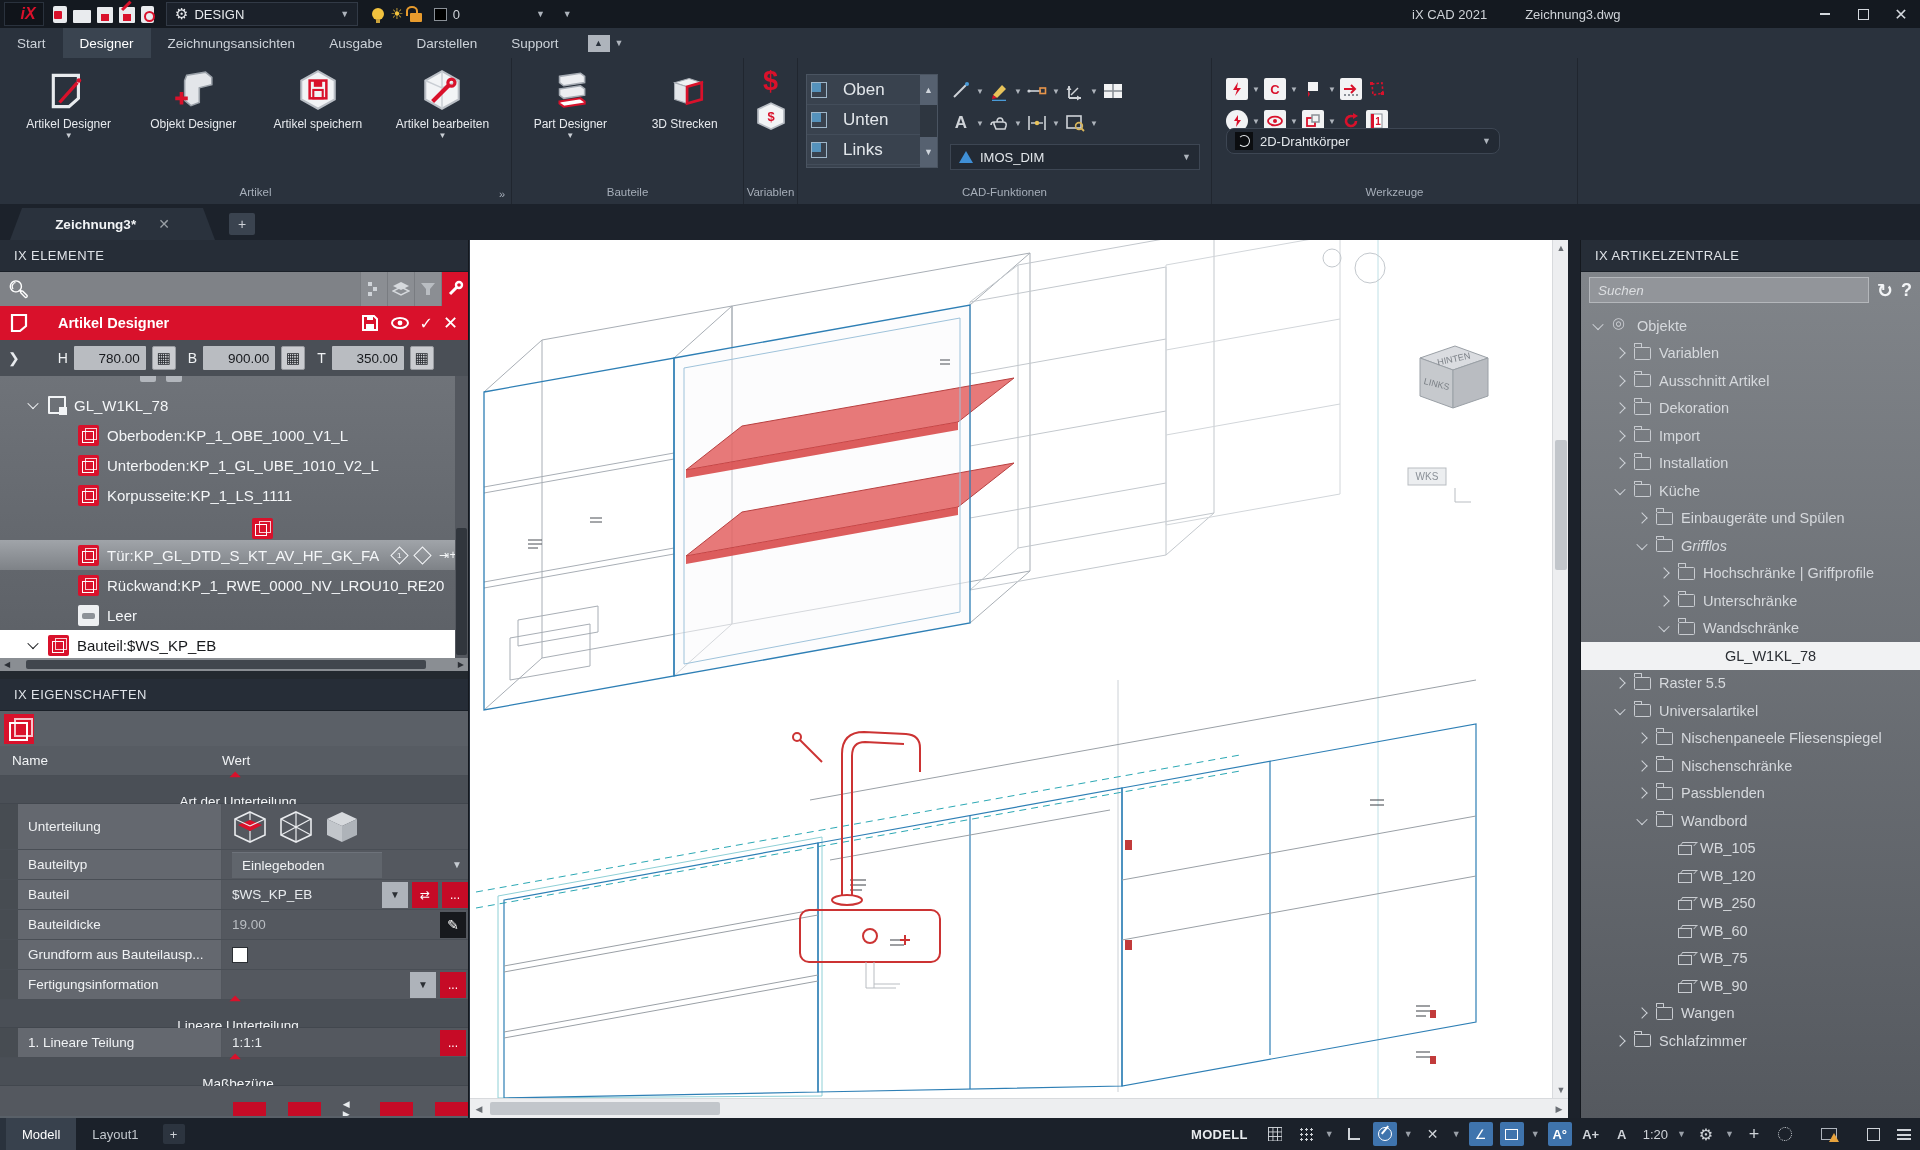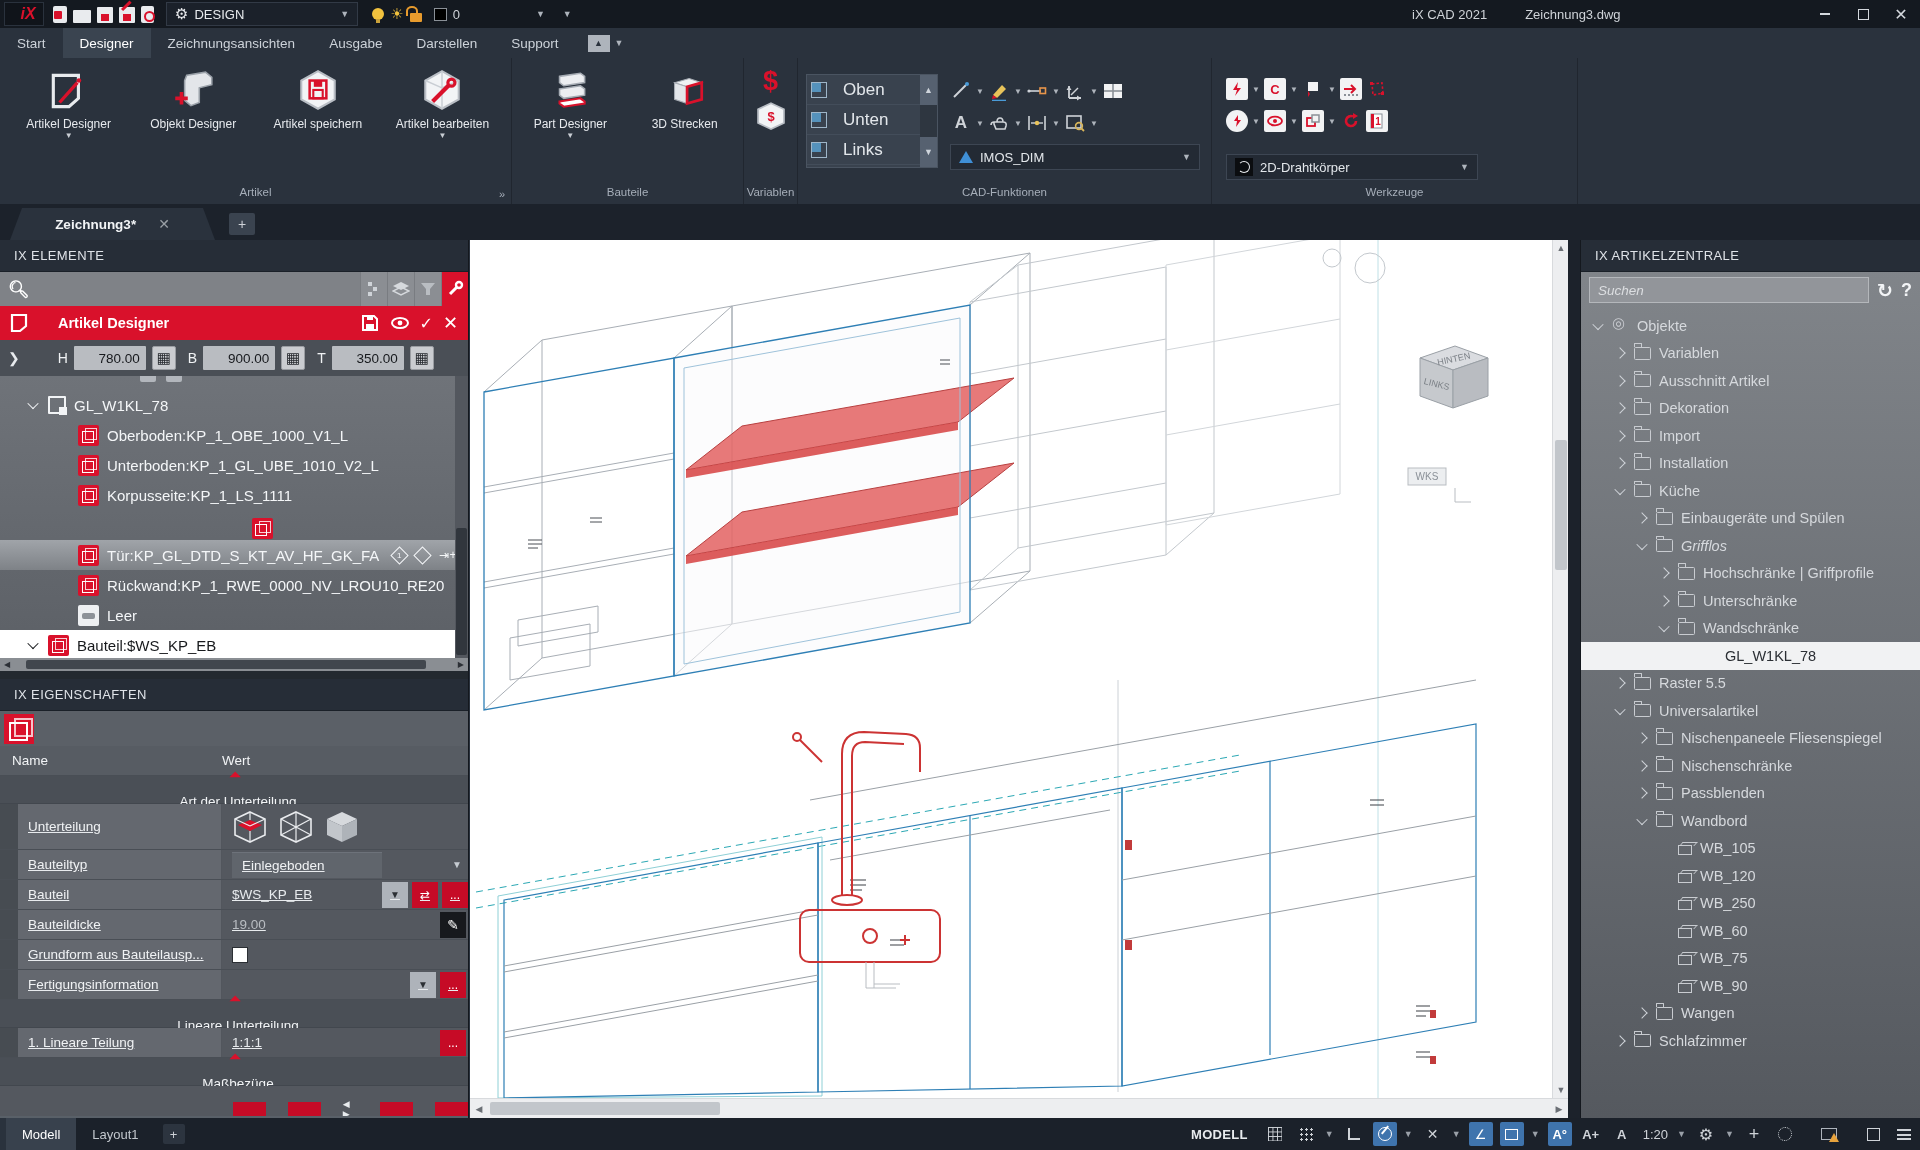--- a/index.html
+++ b/index.html
@@ -144,21 +144,21 @@
   .gapbar { height:8px; background:#23292f; }
 
   
   #props { font-size:13.5px; }
   .props-iconrow { height:35px; background:#5b6067; display:flex; align-items:center; padding-left:4px; }
   .props-cube { width:30px; height:30px; background:#d9112b; position:relative; }
   .props-cube::before { content:""; position:absolute; left:5px; top:8px; width:15px; height:15px; border:2px solid #fff; }
   .props-cube::after { content:""; position:absolute; left:10px; top:4px; width:15px; height:15px; border:2px solid rgba(255,255,255,.75); }
   .props-colhead { height:30px; background:#575c63; display:flex; align-items:center; border-bottom:1px solid #494e55; color:#f2f4f6; }
   .props-colhead .n { padding-left:12px; width:222px; }
-  .prow { display:flex; height:30px; border-bottom:1px solid #494e55;text-decoration:underline; }
+  .prow { display:flex; height:30px; border-bottom:1px solid #494e55; }
   .prow.tall { height:46px; }
   .pgut { width:18px; background:#474c52; }
   .pname { width:204px; background:#64686f; display:flex; align-items:center; padding-left:10px; color:#f0f2f4; white-space:nowrap; overflow:hidden; border-right:1px solid #52565d; }
   .pval { flex:1; background:#54585f; display:flex; align-items:center; padding-left:10px; position:relative; }
   .pgroup { height:28px; background:#4a4f56; display:flex; align-items:center; gap:10px; padding-left:8px; border-bottom:1px solid #42474e; color:#f2f4f6;flex-direction:column; }
   .redtri { width:0; height:0; border-right:8px solid transparent; border-bottom:8px solid transparent; border-left:8px solid #d9112b; transform:rotate(45deg); }
   .cube3 { display:flex; gap:10px; align-items:center; }
   .cube3 svg { width:36px; height:34px; }
   .valfield { background:#60656c; border-top:1px solid #6d727a; height:26px; display:flex; align-items:center; padding:0 10px; min-width:150px; color:#f0f2f4; }
   .vchev { position:absolute; right:6px; color:#c6cbd1; font-size:10px; }
@@ -538,21 +538,21 @@
           </svg>
         </span>
       <span class="wico">
           <svg viewBox="0 0 18 18">
             <rect x="3" y="2" width="11" height="14" fill="#fff" stroke="#8a9097"></rect>
             <rect x="3" y="2" width="3" height="14" fill="#d9112b"></rect>
             <text x="10" y="13" font-size="10" fill="#d9112b" font-weight="bold" text-anchor="middle">1</text>
           </svg>
         </span>
     </div>
-    <div class="dropfield" style="left:14px;top:96px;width:252px;">
+    <div class="dropfield" style="left:14px;top:70px;width:274px;border-radius:8px;">
       <span class="wf-ic"></span>
       <span>2D-Drahtkörper</span>
       <span class="caret">▼</span>
     </div>
     <div class="sec-label">
         <span>Werkzeuge</span>
       </div>
   </div>
 </div>
 

